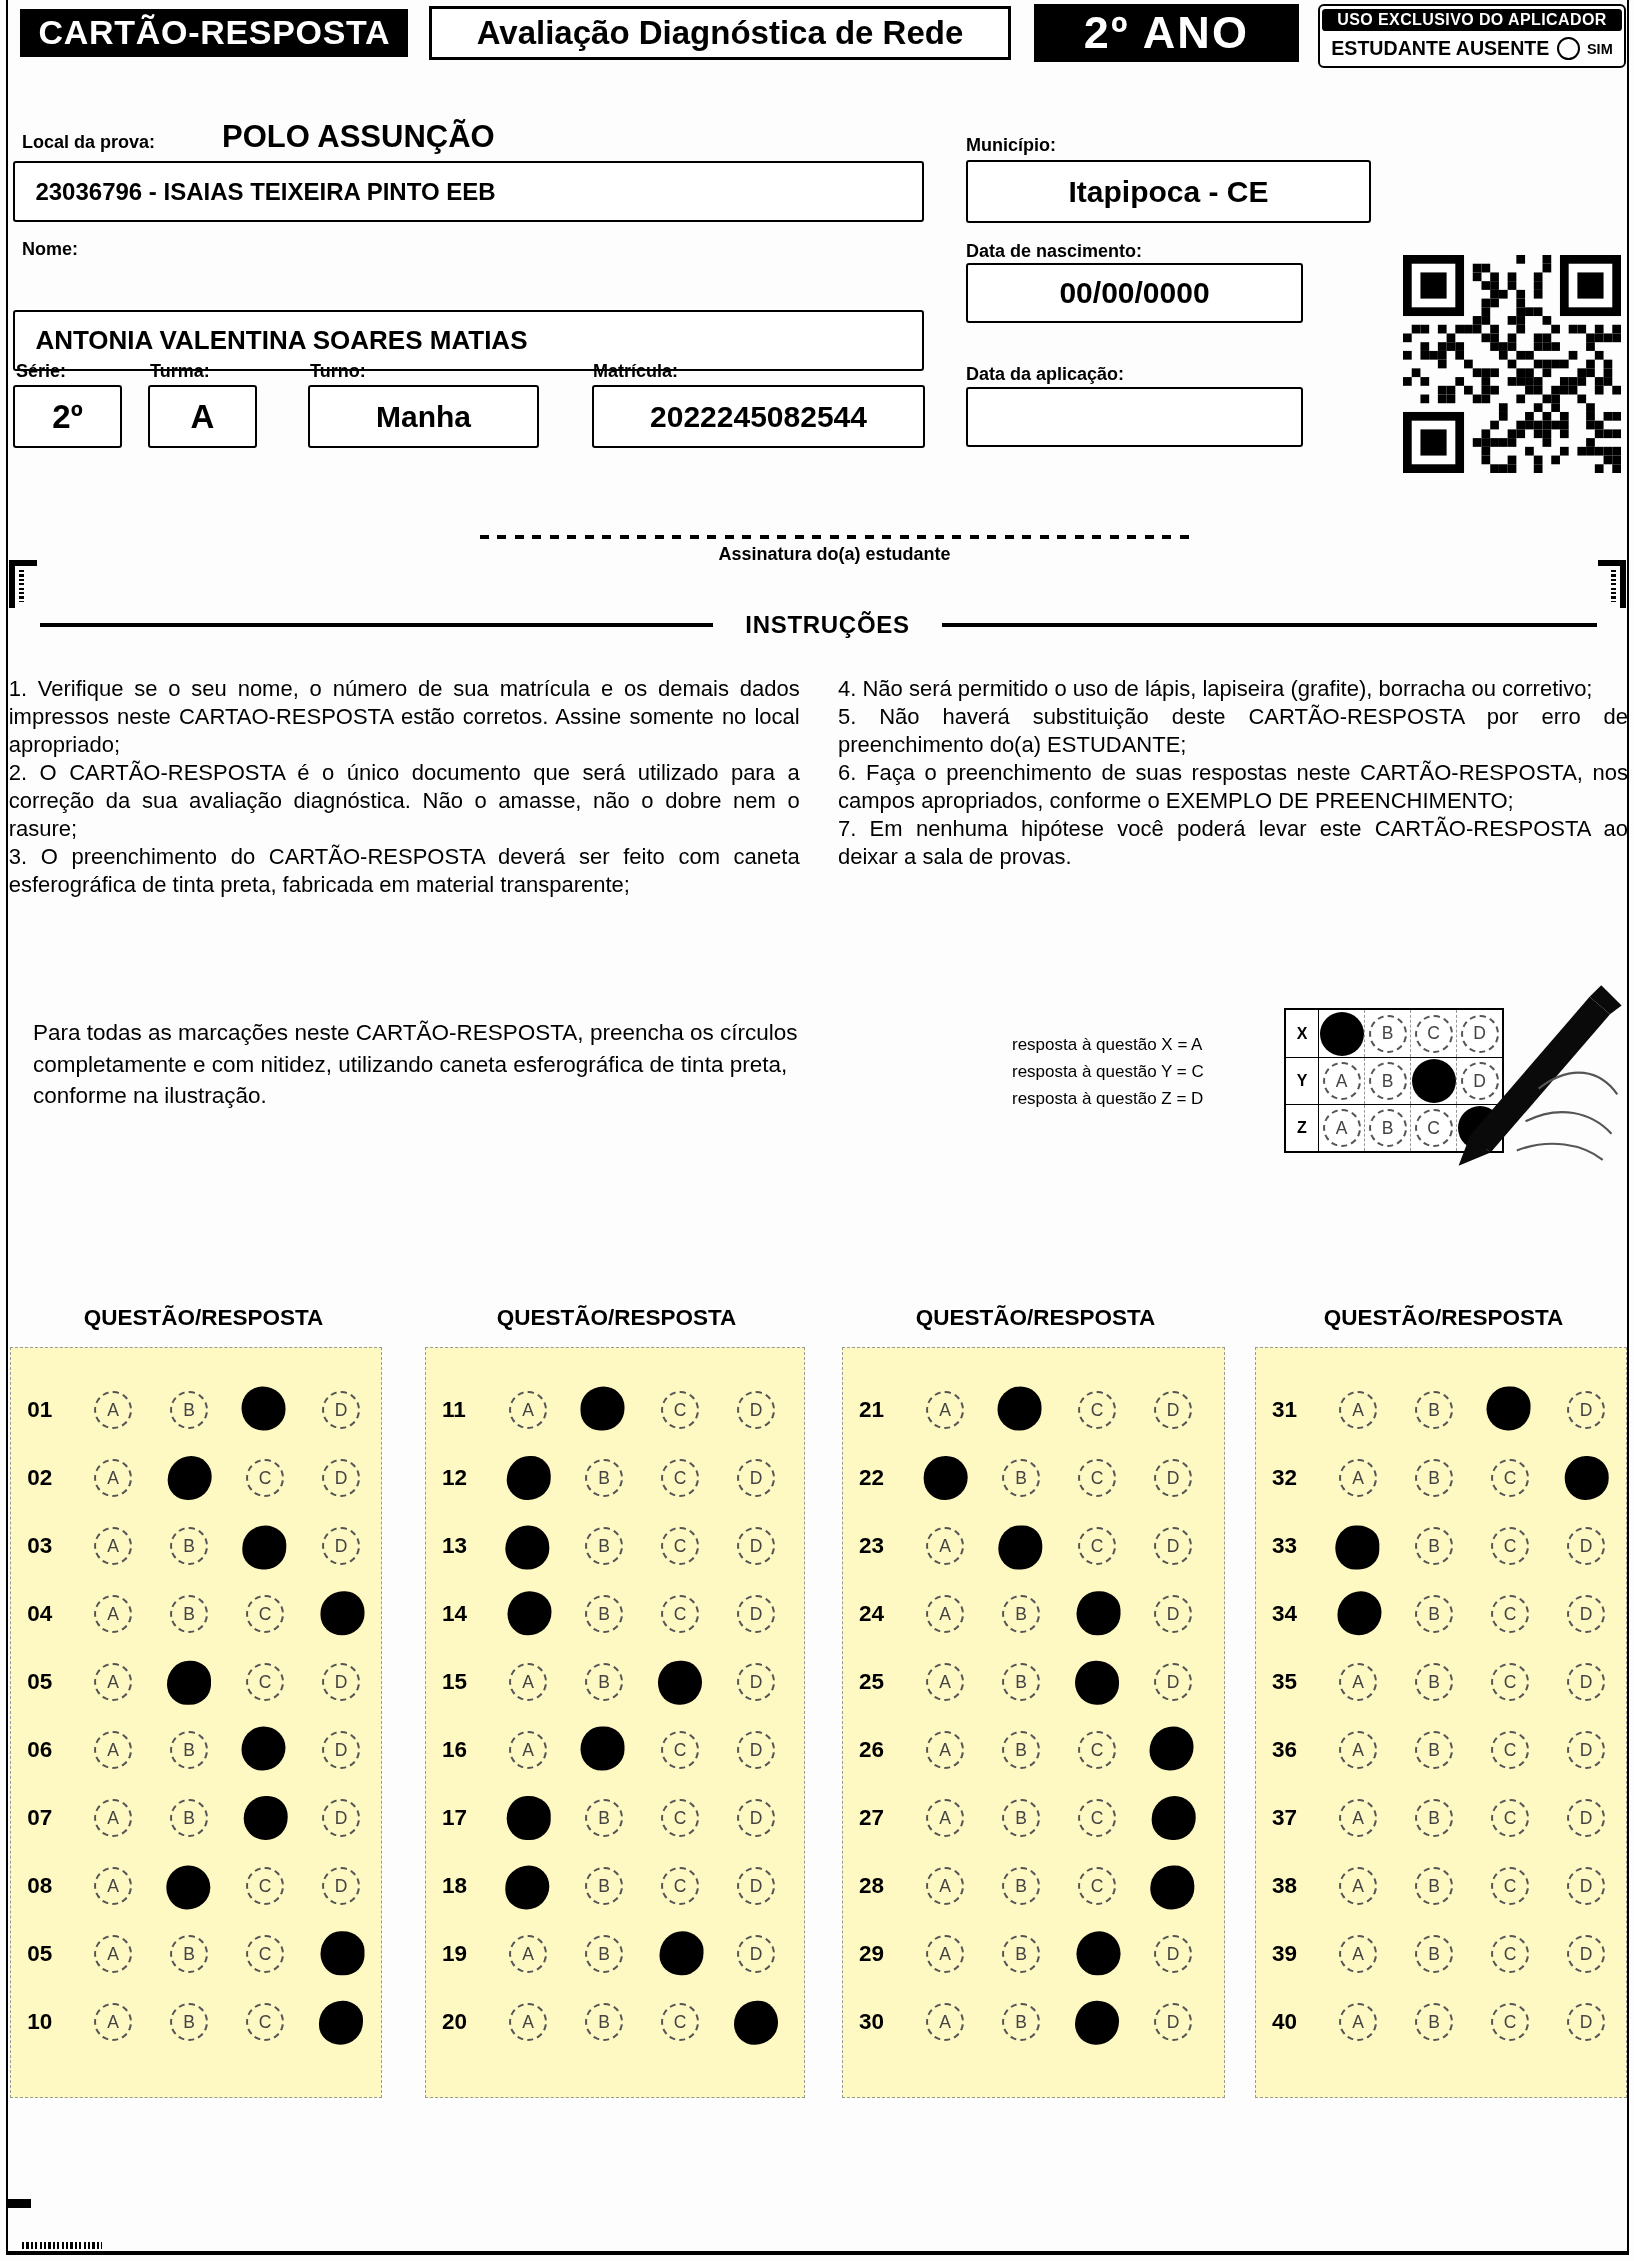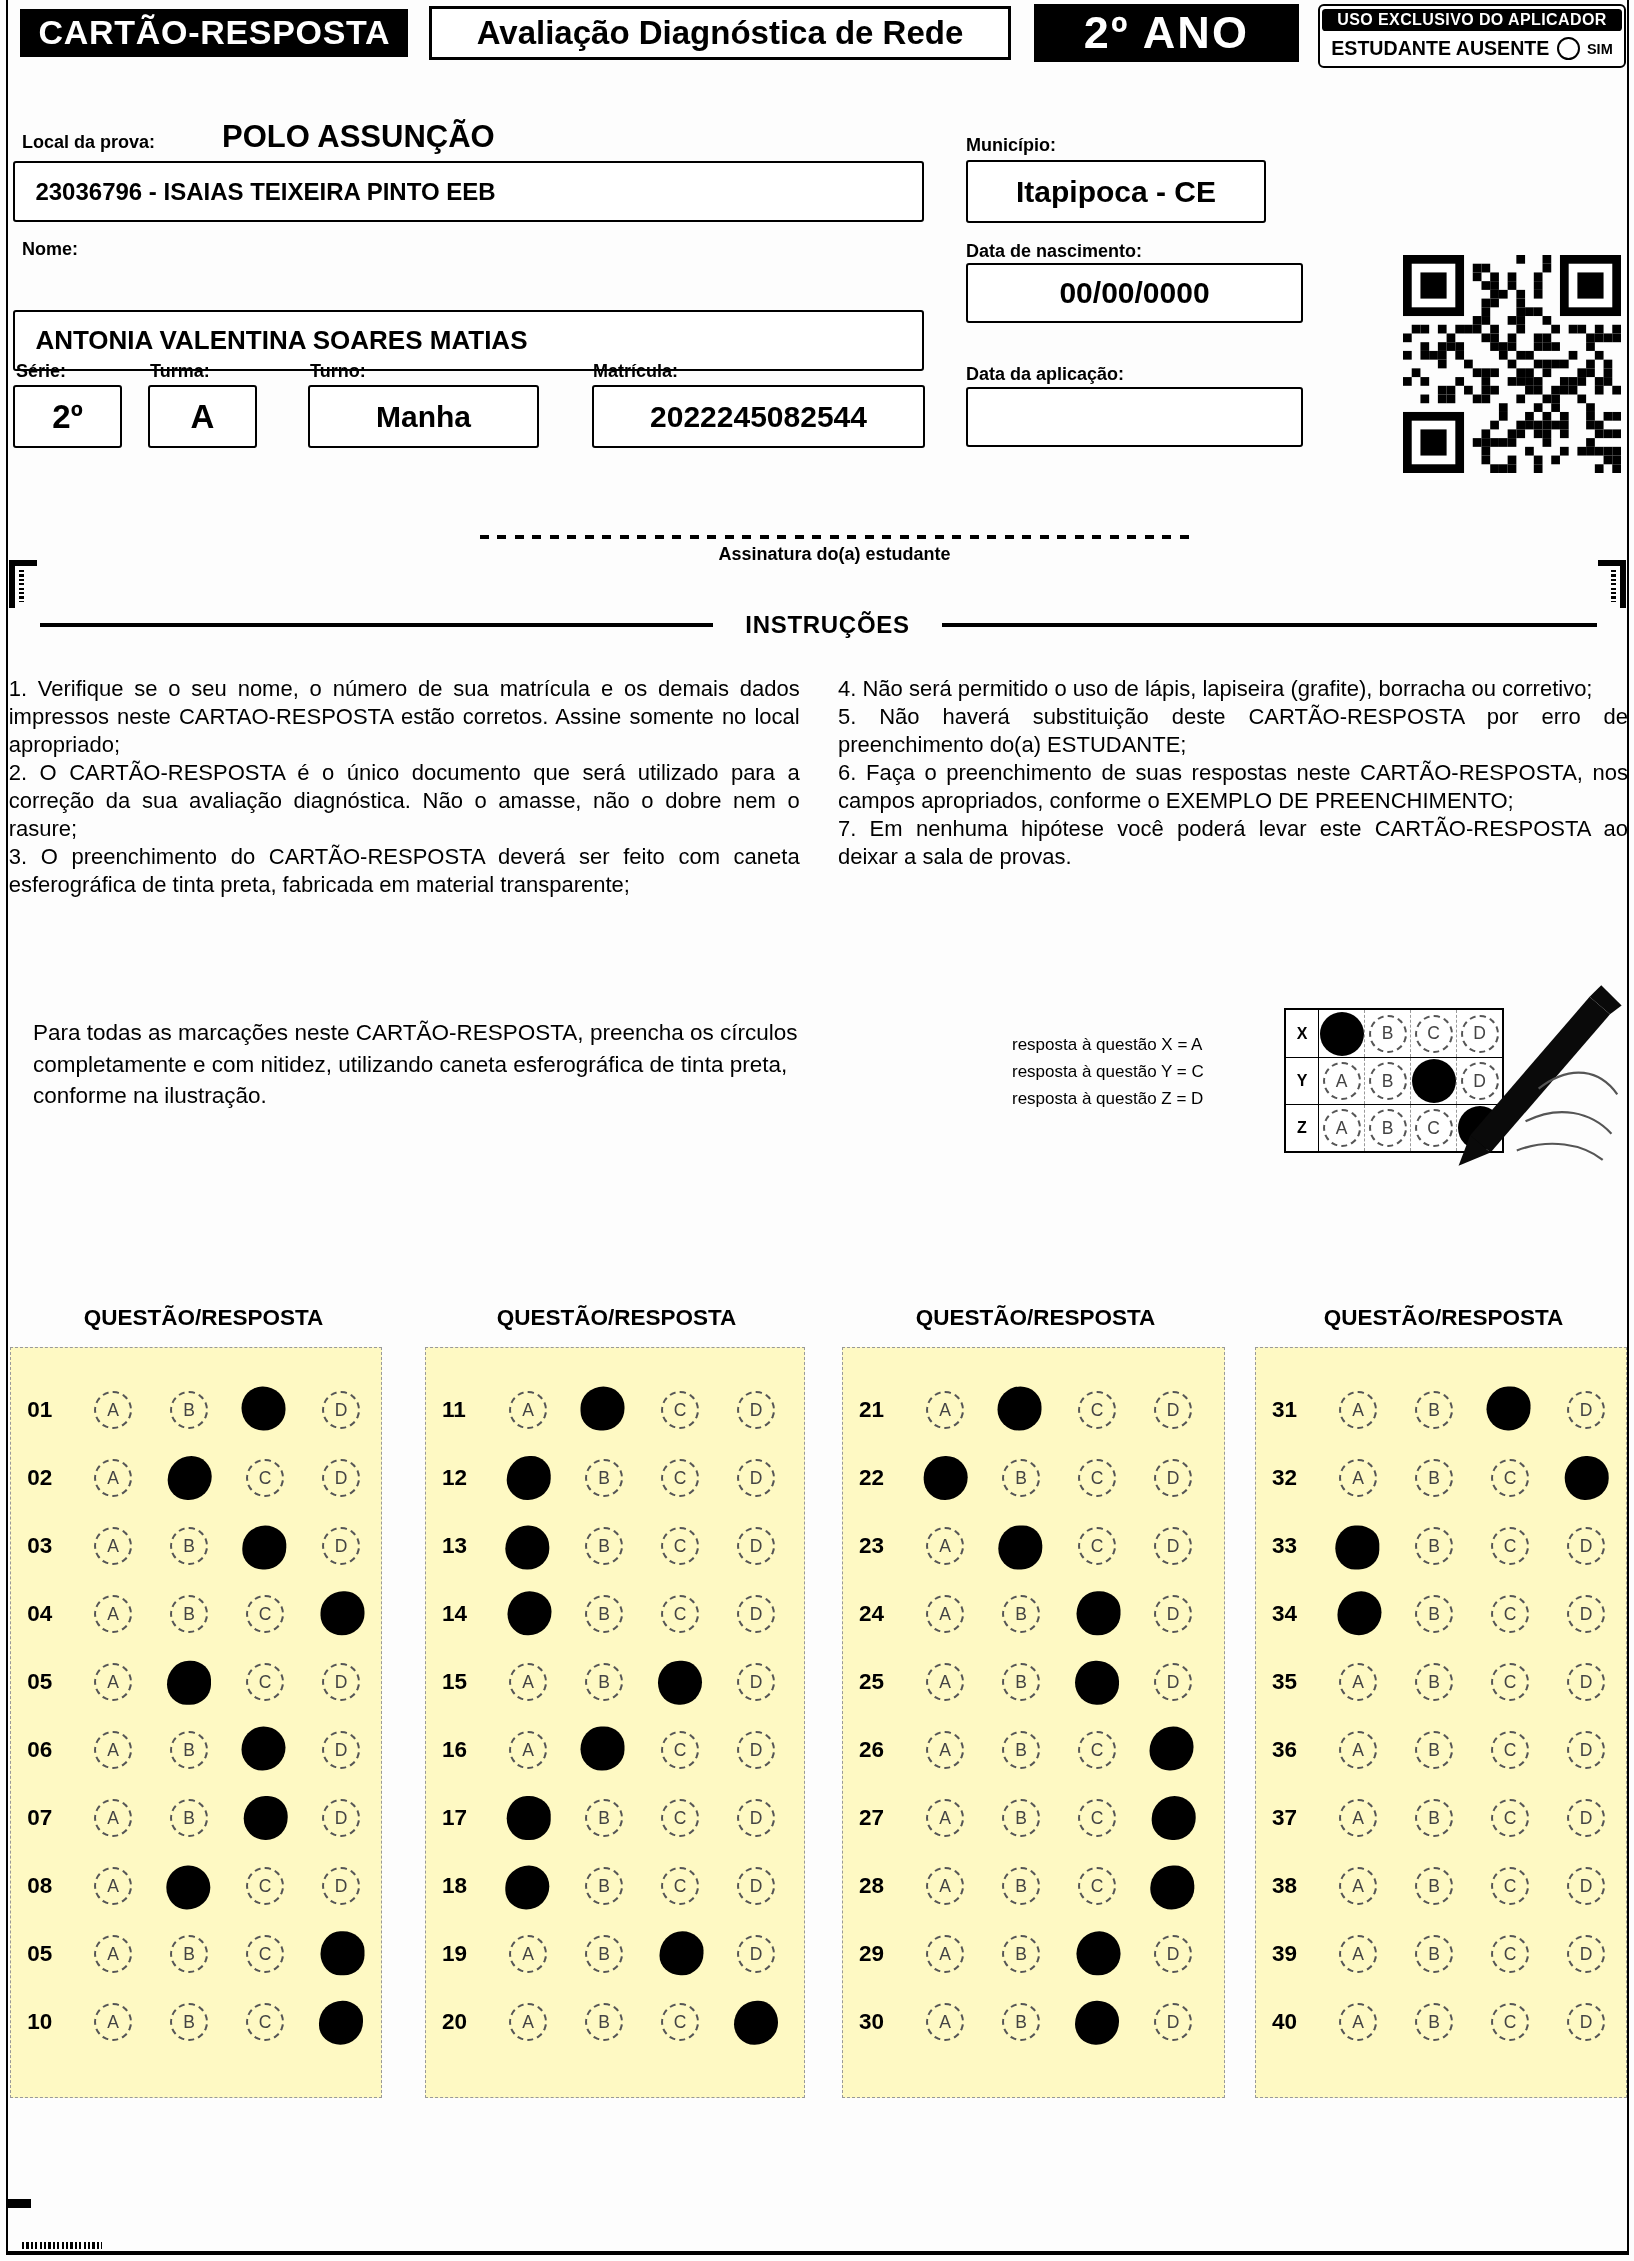--- a/index.html
+++ b/index.html
@@ -24,21 +24,21 @@
   .ausente-label { font-size:19.6px; font-weight:bold; }
   .ausente-circle { width:23px; height:23px; border:2.2px solid #000; border-radius:50%; }
   .ausente-sim { font-size:14.5px; font-weight:bold; }
 
   
   .flabel { position:absolute; font-size:18px; font-weight:bold; white-space:nowrap; }
   .fbox { position:absolute; border:2.9px solid #000; border-radius:3px; background:#fff; display:flex; align-items:center; }
   .fbox.center { justify-content:center; }
   .local-value { position:absolute; left:222px; top:119px; font-size:31px; font-weight:bold; }
   .box-school { left:13px; top:161px; width:911px; height:61px; padding-left:20.4px; font-size:24px; font-weight:bold; }
-  .box-municipio { left:966px; top:160px; width:300px; height:63px; font-size:30px; font-weight:bold; }
+  .box-municipio { left:966px; top:160px; width:405px; height:63px; font-size:30px; font-weight:bold; }
   .box-nome { left:13px; top:266px; width:911px; height:61px; padding-left:20.4px; font-size:26px; font-weight:bold;margin-top:44px; }
   .box-nasc { left:966px; top:263px; width:337px; height:60px; font-size:30px; font-weight:bold; }
   .box-serie { left:13px; top:385px; width:109px; height:63px; font-size:33px; font-weight:bold; }
   .box-turma { left:148px; top:385px; width:109px; height:63px; font-size:33px; font-weight:bold; }
   .box-turno { left:308px; top:385px; width:231px; height:63px; font-size:30px; font-weight:bold; }
   .box-matricula { left:592px; top:385px; width:333px; height:63px; font-size:30px; font-weight:bold; }
   .box-aplicacao { left:966px; top:387px; width:337px; height:60px; font-size:30px; font-weight:bold; }
   .qr-wrap { position:absolute; left:1398px; top:250px; width:227px; height:227px; display:flex; align-items:center; justify-content:center; }
 
   

